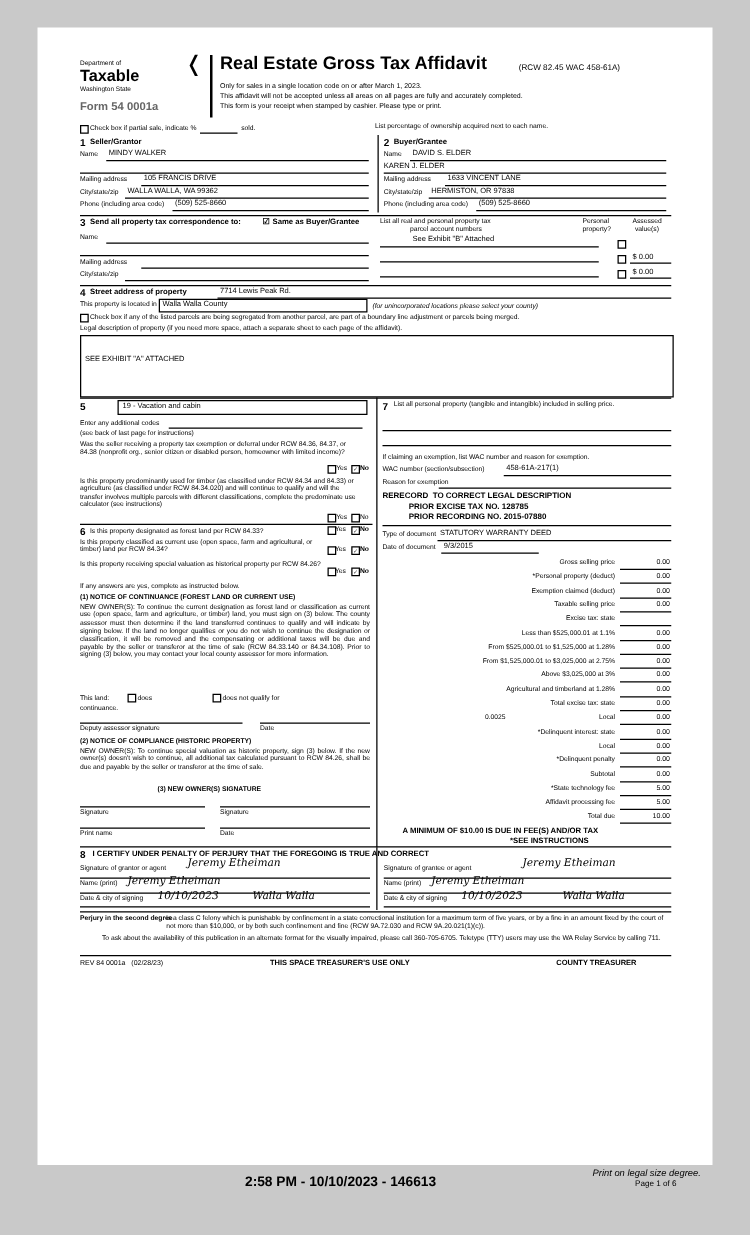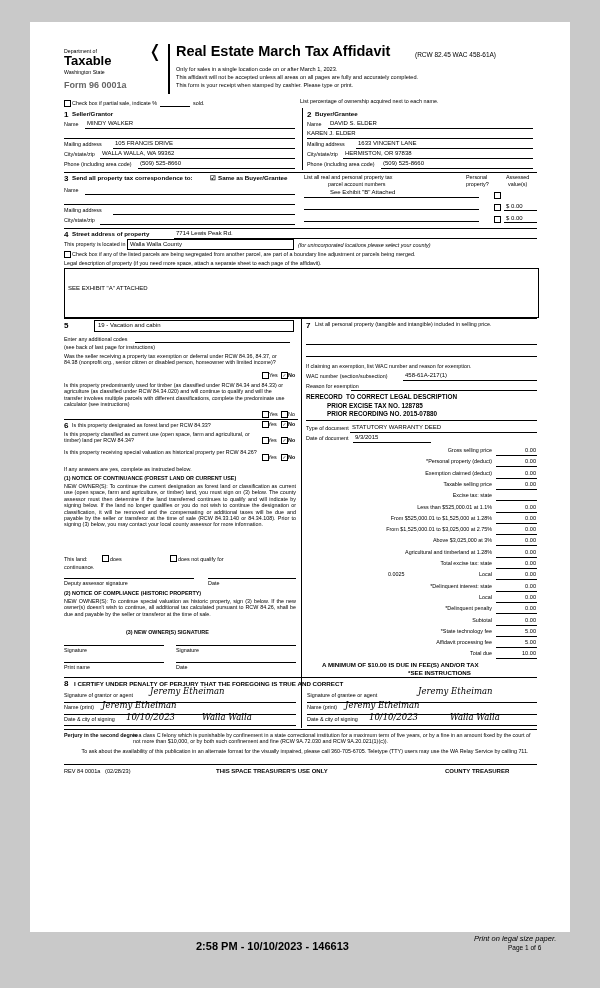--- a/index.html
+++ b/index.html
@@ -23,24 +23,24 @@
 </head>
 <body>
 
 <div class="page">
   <div class="sheet">
 
     <div class="t" style="left:34px;top:26px;font-size:5.2px;">Department of</div>
     <div class="t b" style="left:34px;top:32px;font-size:13px;line-height:14px;">Taxable</div>
     <div class="t" style="left:34px;top:47px;font-size:5.2px;">Washington State</div>
     <div class="t" style="left:118px;top:27px;font-size:17px;color:#000;">❬</div>
-    <div class="t b" style="left:34px;top:60px;font-size:9px;color:#666;">Form 96 0001a</div>
+    <div class="t b" style="left:34px;top:60px;font-size:9px;color:#666;">Form 54 0001a</div>
     <div class="vline" style="left:138px;top:22px;height:50px;width:2px;"></div>
 
-    <div class="t b" style="left:146px;top:26px;font-size:14.5px;">Real Estate March Tax Affidavit</div>
+    <div class="t b" style="left:146px;top:26px;font-size:14.5px;">Real Estate Gross Tax Affidavit</div>
     <div class="t" style="left:385px;top:30px;font-size:6.5px;">(RCW 82.45 WAC 458-61A)</div>
     <div class="t" style="left:146px;top:44px;font-size:5.6px;">Only for sales in a single location code on or after March 1, 2023.</div>
     <div class="t" style="left:146px;top:52px;font-size:5.6px;">This affidavit will not be accepted unless all areas on all pages are fully and accurately completed.</div>
     <div class="t" style="left:146px;top:60px;font-size:5.6px;">This form is your receipt when stamped by cashier. Please type or print.</div>
 
     <div class="box" style="left:34px;top:78px;"></div>
     <div class="t" style="left:42px;top:78px;">Check box if partial sale, indicate %</div>
     <div class="hl" style="left:130px;top:78px;width:30px;height:6px;"></div>
     <div class="t" style="left:163px;top:78px;">sold.</div>
     <div class="t" style="left:270px;top:76px;">List percentage of ownership acquired next to each name.</div>
@@ -313,15 +313,15 @@
     <div class="t" style="left:103px;top:710px;width:404px;white-space:normal;">is a class C felony which is punishable by confinement in a state correctional institution for a maximum term of five years, or by a fine in an amount fixed by the court of not more than $10,000, or by both such confinement and fine (RCW 9A.72.030 and RCW 9A.20.021(1)(c)).</div>
     <div class="t" style="left:50px;top:726px;width:450px;white-space:normal;text-align:center;">To ask about the availability of this publication in an alternate format for the visually impaired, please call 360-705-6705. Teletype (TTY) users may use the WA Relay Service by calling 711.</div>
 
     <div class="hline" style="left:34px;top:742px;width:473px;"></div>
     <div class="t" style="left:34px;top:746px;font-size:5.6px;">REV 84 0001a   (02/28/23)</div>
     <div class="t b" style="left:186px;top:746px;font-size:6px;">THIS SPACE TREASURER'S USE ONLY</div>
     <div class="t b" style="left:415px;top:746px;font-size:6px;">COUNTY TREASURER</div>
   </div>
 
   <div class="footer b" style="left:196px;top:940px;font-size:11px;">2:58 PM - 10/10/2023 - 146613</div>
-  <div class="footer" style="left:474px;top:934px;font-size:7.5px;font-style:italic;">Print on legal size paper.</div>
+  <div class="footer" style="left:474px;top:934px;font-size:7.5px;font-style:italic;">Print on legal size degree.</div>
   <div class="footer" style="left:508px;top:944px;font-size:6.5px;">Page 1 of 6</div>
 </div>
 
 </body></html>

